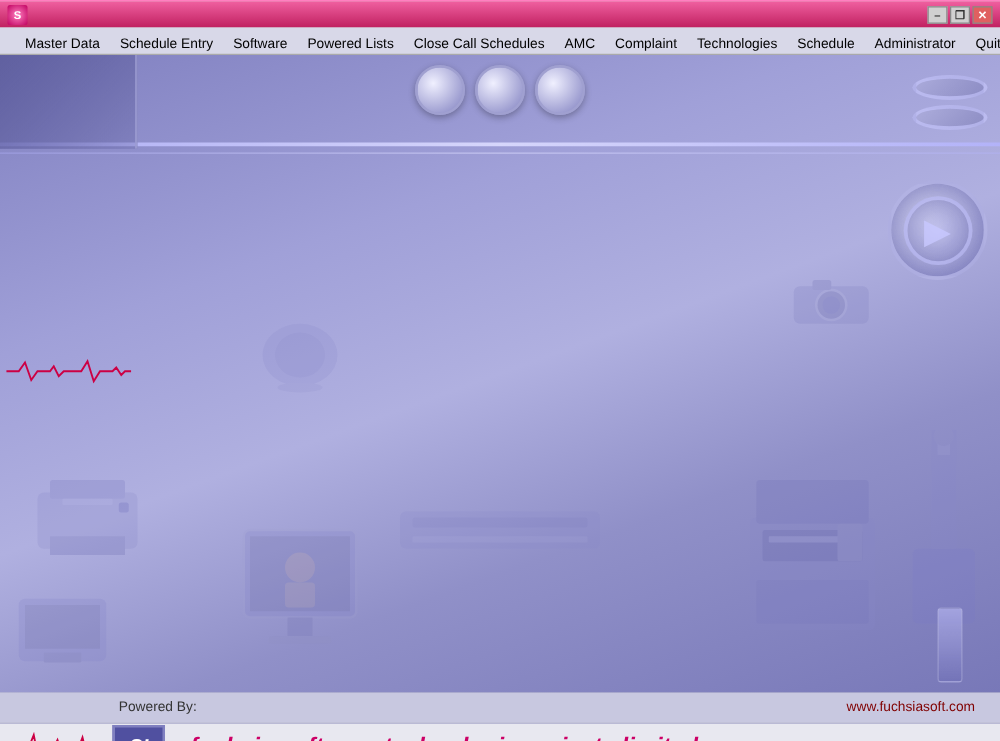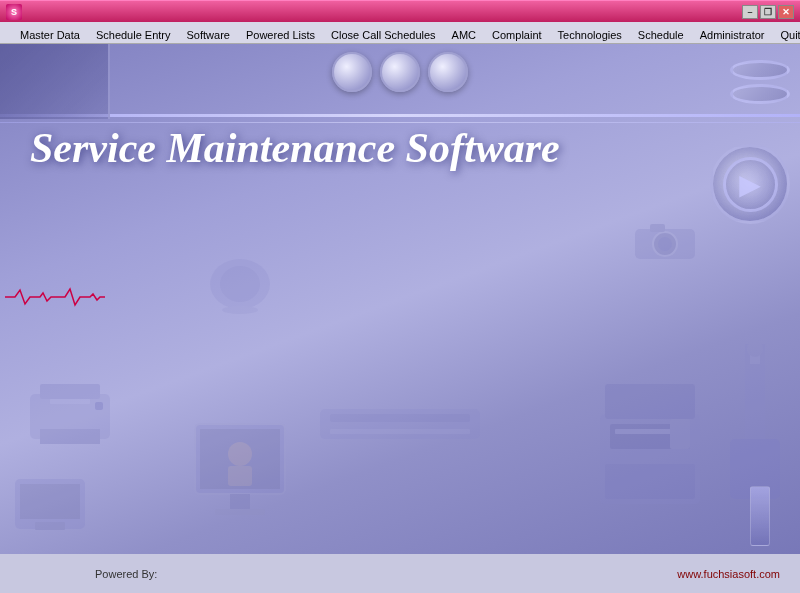--- a/index.html
+++ b/index.html
@@ -216,21 +216,21 @@
       justify-content: center;
       color: white;
       font-size: 14px;
       font-weight: bold;
       font-style: italic;
       border: 1px solid #8080c0;
     }
 
     
     #footer-powered-row {
-      height: 39px;
+      height: 24px;
       display: flex;
       align-items: center;
       background: #c8c8e0;
       padding: 0 10px;
     }
     #footer-company-row {
       height: 38px;
       display: flex;
       align-items: center;
       background: #e8e8f0;
@@ -308,21 +308,20 @@
     <div class="top-circle"></div>
     <div class="top-circle"></div>
     <div class="top-circle"></div>
   </div>
 
   <div id="right-spiral" style="position:absolute;right:0;top:0;width:80px;height:75px;display:flex;flex-direction:column;align-items:center;justify-content:center;gap:4px;">
     <div class="spiral-circle"></div>
     <div class="spiral-circle"></div>
   </div>
 
-  <div id="main-title">Service Maintenance Software</div>
 
   <div id="right-big-spiral">
     <div class="big-spiral">
       <div class="big-spiral-inner">
         <span class="big-spiral-arrow">▶</span>
       </div>
     </div>
   </div>
 
   <div id="equipment-area">

